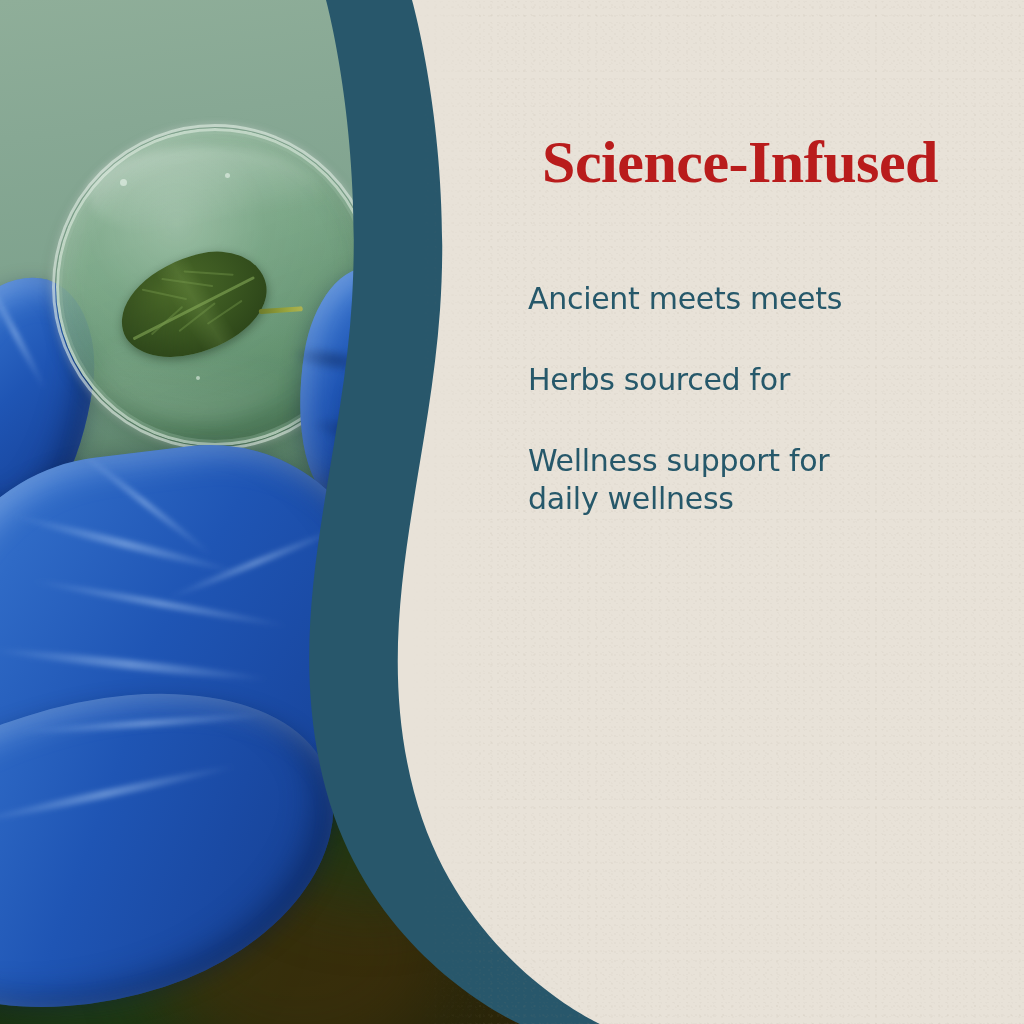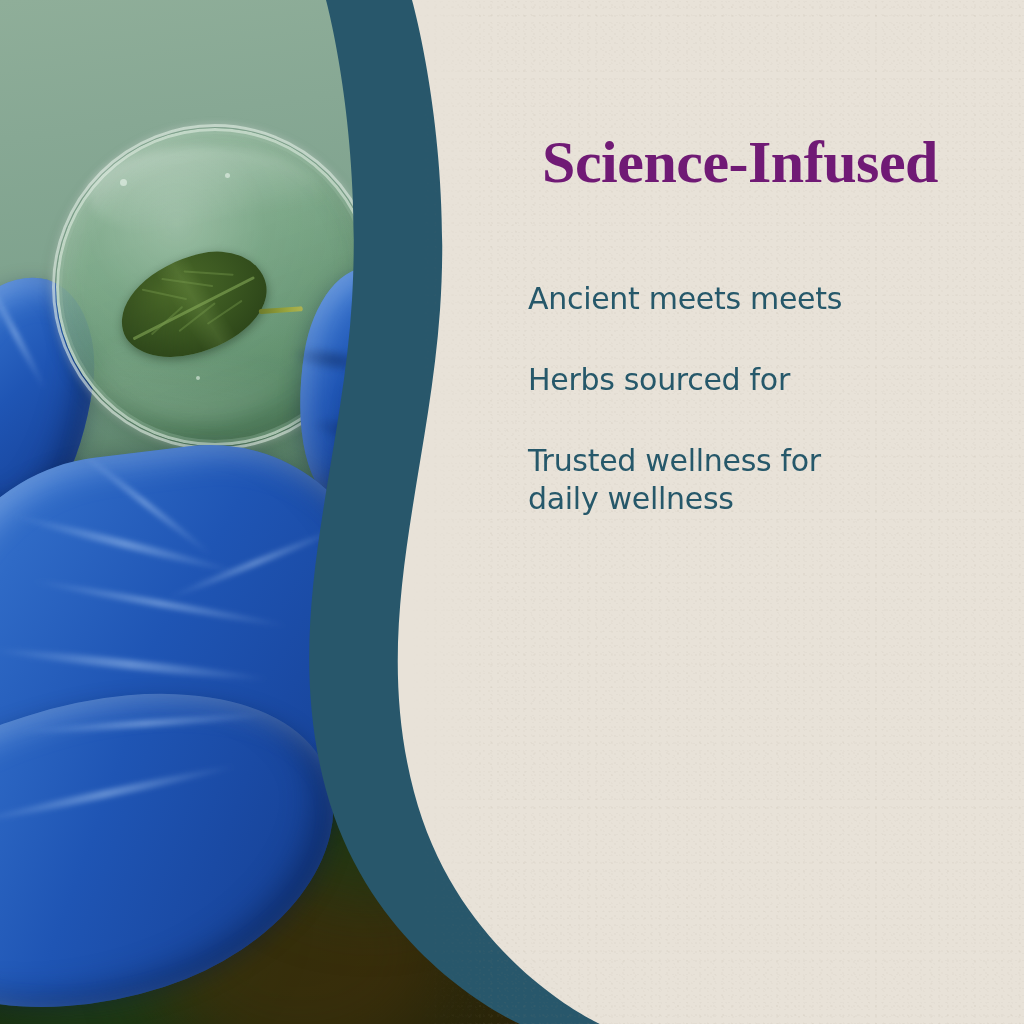--- a/index.html
+++ b/index.html
@@ -232,21 +232,21 @@
   .headline {
     position:absolute;
     left:470px; top:130px;
     width:540px;
     text-align:center;
     font-family:"Liberation Serif", "DejaVu Serif", serif;
     font-weight:700;
     font-size:60px;
     line-height:1.07;
     letter-spacing:-0.5px;
-    color:#701a75;
+    color:#b91c1c;
   }
   .headline .hl-line { display:block; white-space:nowrap; }
 
   .features {
     position:absolute;
     left:528px; top:280px;
     width:470px;
   }
   .feature { margin-bottom:44px; }
   .feature:last-child { margin-bottom:0; }
@@ -349,19 +349,19 @@
 
       <div class="feature">
         <span class="feat-text">Ancient meets meets</span>
       </div>
 
       <div class="feature">
         <span class="feat-text">Herbs sourced for</span>
       </div>
 
       <div class="feature">
-        <span class="feat-text">Trusted wellness for</span>
+        <span class="feat-text">Wellness support for</span>
         <span class="feat-text">daily wellness</span>
       </div>
 
     </div>
   </div>
 </div>
 
 </body></html>

